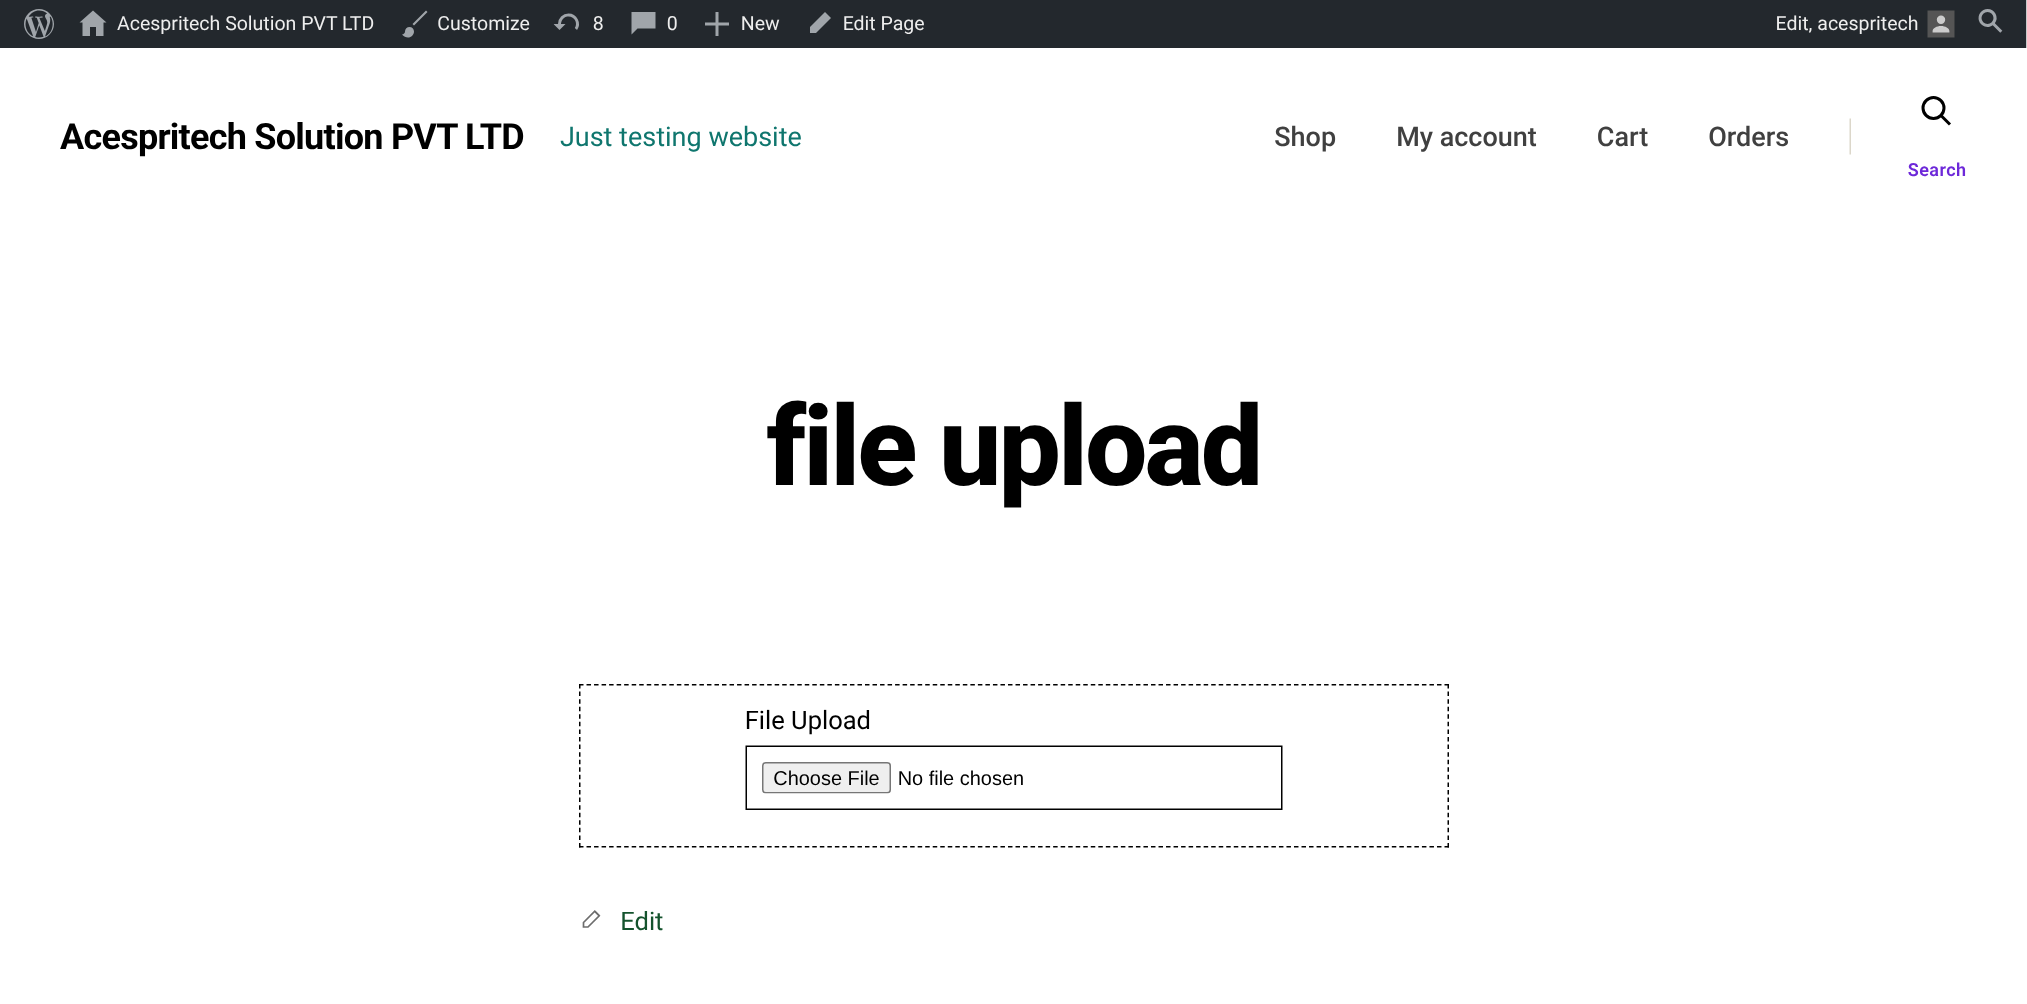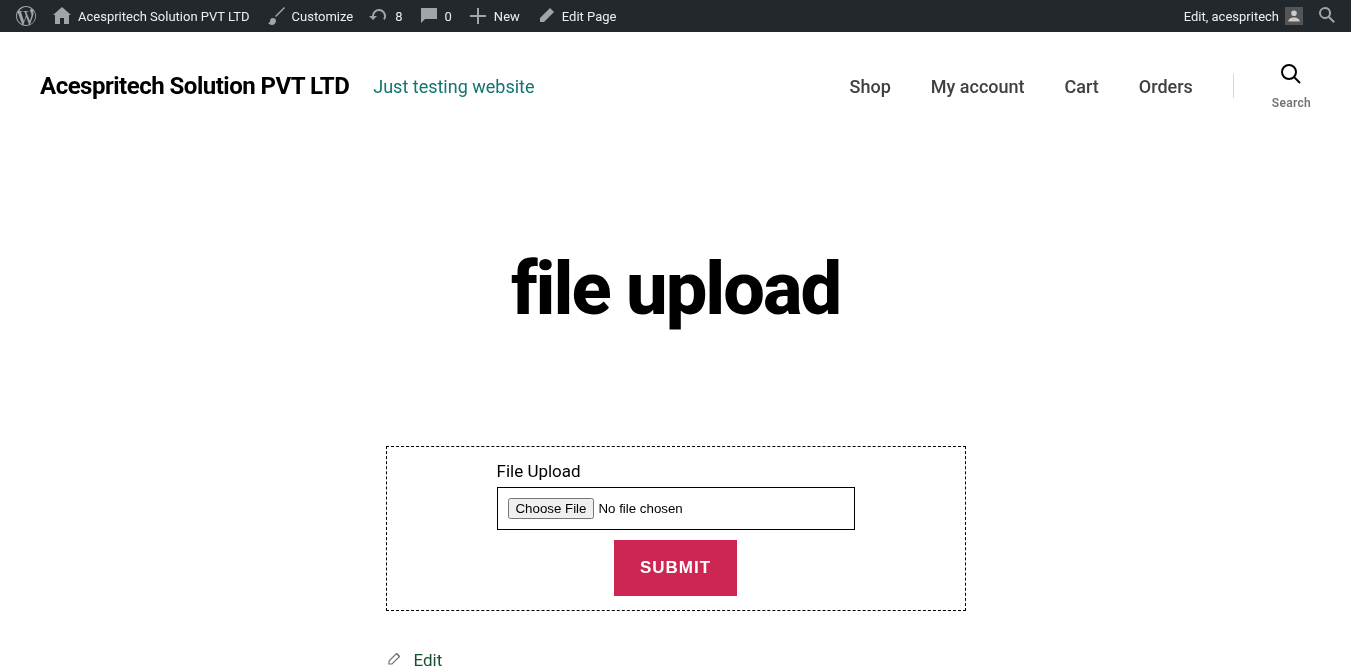--- a/index.html
+++ b/index.html
@@ -18,21 +18,21 @@
 
     
     .site-header { display:flex; align-items:center; padding:30px 40px 30px 40px; }
     .site-title { font-size:24px; font-weight:700; letter-spacing:-0.5px; }
     .site-tagline { font-size:18px; color:#0f766e; margin-left:24px; }
     .site-nav { margin-left:auto; display:flex; align-items:center; }
     .site-nav a { color:#404040; font-size:18px; text-decoration:none; margin-left:40px; font-weight:500; cursor:pointer; }
     .divider-v { width:1px; height:24px; background:#dcd7ca; margin-left:40px; }
     .search-btn { margin-left:38px; text-align:center; cursor:pointer; }
     .search-btn svg { width:24px; height:24px; stroke:#000; stroke-width:2; fill:none; }
-    .search-btn .lbl { font-size:12px; font-weight:600; color:#737373; margin-top:6px; letter-spacing:0.3px; }
+    .search-btn .lbl { font-size:12px; font-weight:600; color:#6d28d9; margin-top:16px; letter-spacing:0.3px; }
 
     
     .content { max-width:580px; margin:12px auto; padding-top:100px; }
     .page-title { font-size:74px; font-weight:800; letter-spacing:-2px; text-align:center; line-height:1; margin-bottom:120px; }
     .form-box { border:1px dashed #000; padding:14px 110px 14px 110px; }
     .form-label { font-size:17px; margin-bottom:6px; }
     .file-input-wrap { border:1px solid #000; padding:10px 10px; margin-bottom:10px; }
     .file-input-wrap input { font-size:13.3px; }
     .submit-btn { display:block; margin:0 auto; background:#cd2653; color:#fff; border:none; padding:18px 26px; font-size:17px; font-weight:600; letter-spacing:1px; cursor:pointer; }
     .edit-row { display:flex; align-items:center; margin-top:38px; color:#14532d; font-size:17px; cursor:pointer; }
@@ -140,21 +140,20 @@
 </div>
 
 <div class="content">
   <h1 class="page-title">file upload</h1>
 
   <div class="form-box">
     <div class="form-label">File Upload</div>
     <div class="file-input-wrap">
       <input type="file" title="No file chosen" style="">
     </div>
-    <button class="submit-btn">SUBMIT</button>
   </div>
 
   <div class="edit-row">
     <span>
       <svg viewBox="0 0 24 24">
           <path d="M4 16v4h4l10-10-4-4L4 16z"></path>
           <path d="M14 6l4 4"></path>
         </svg>
     </span>
     <span>Edit</span>

